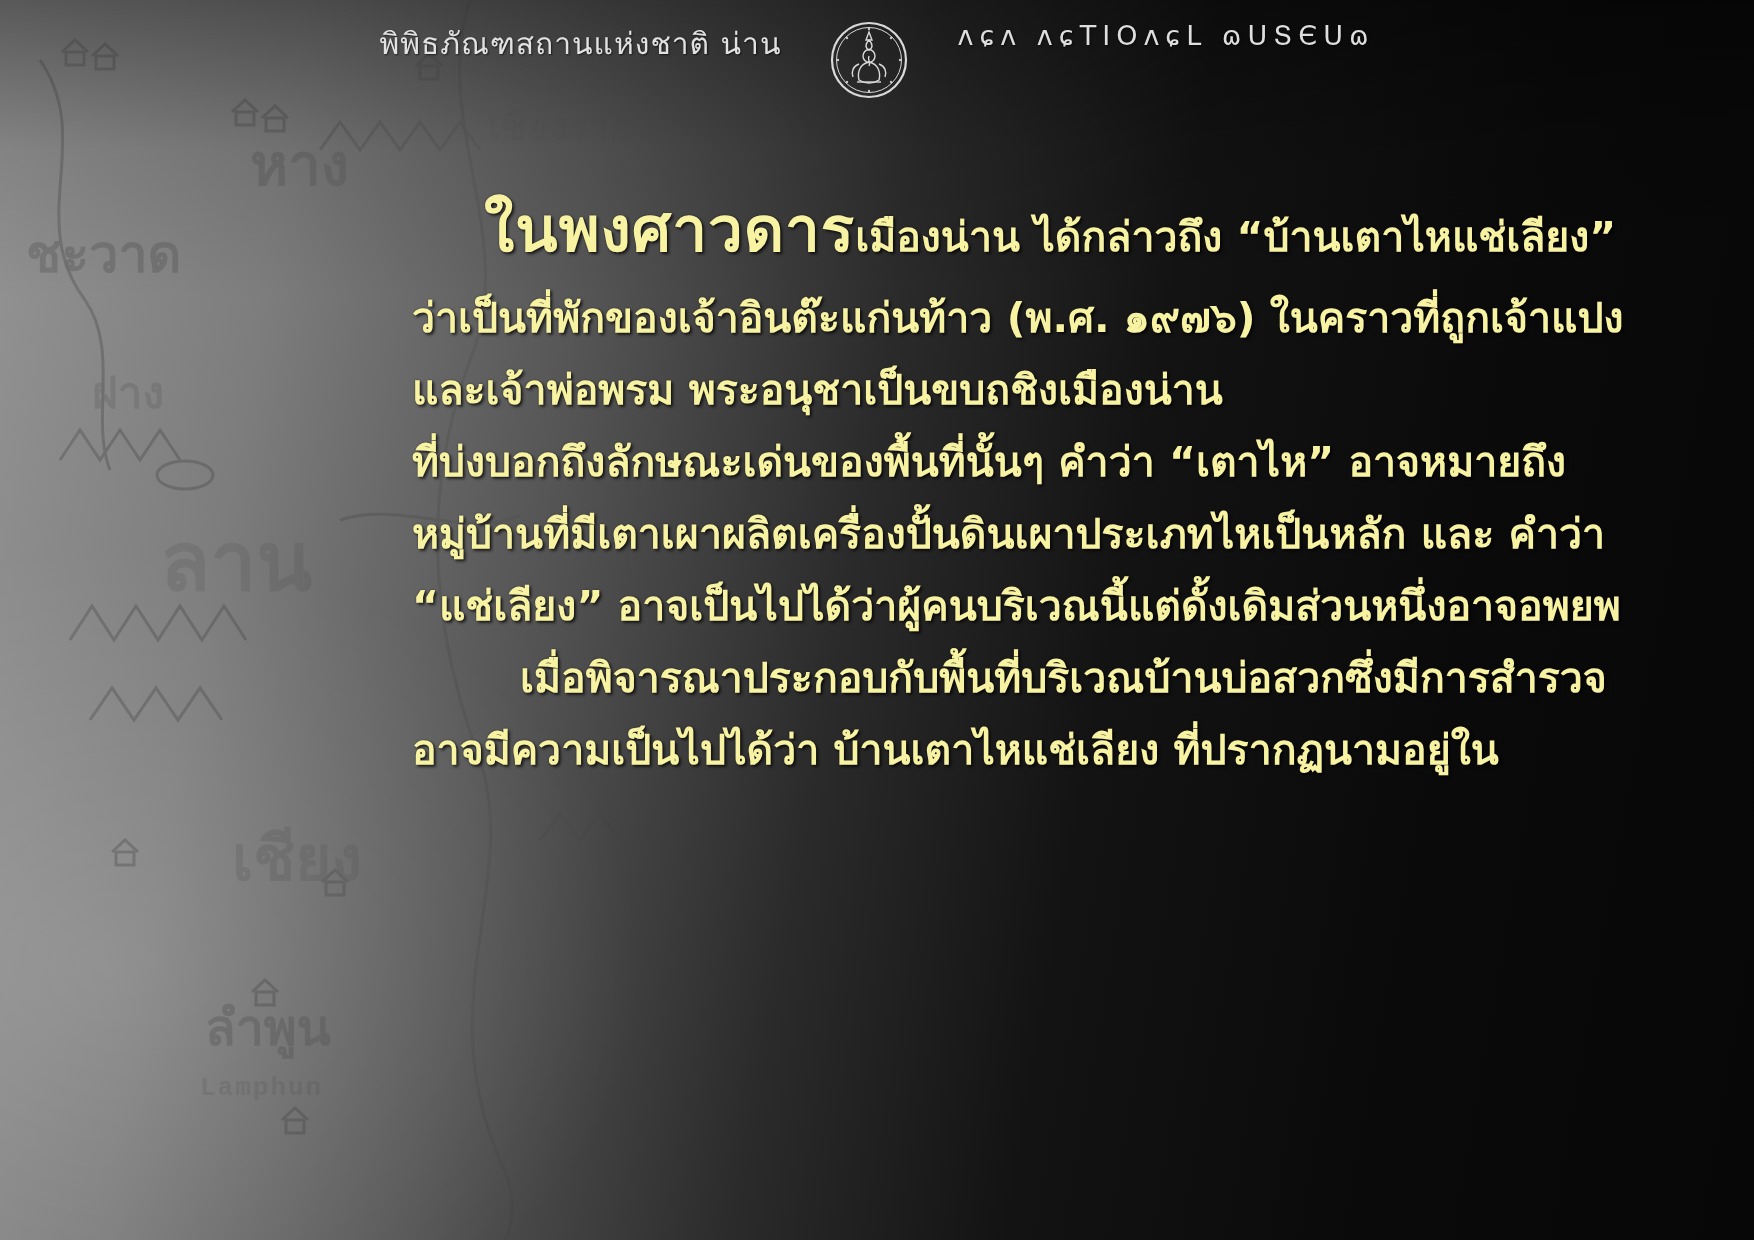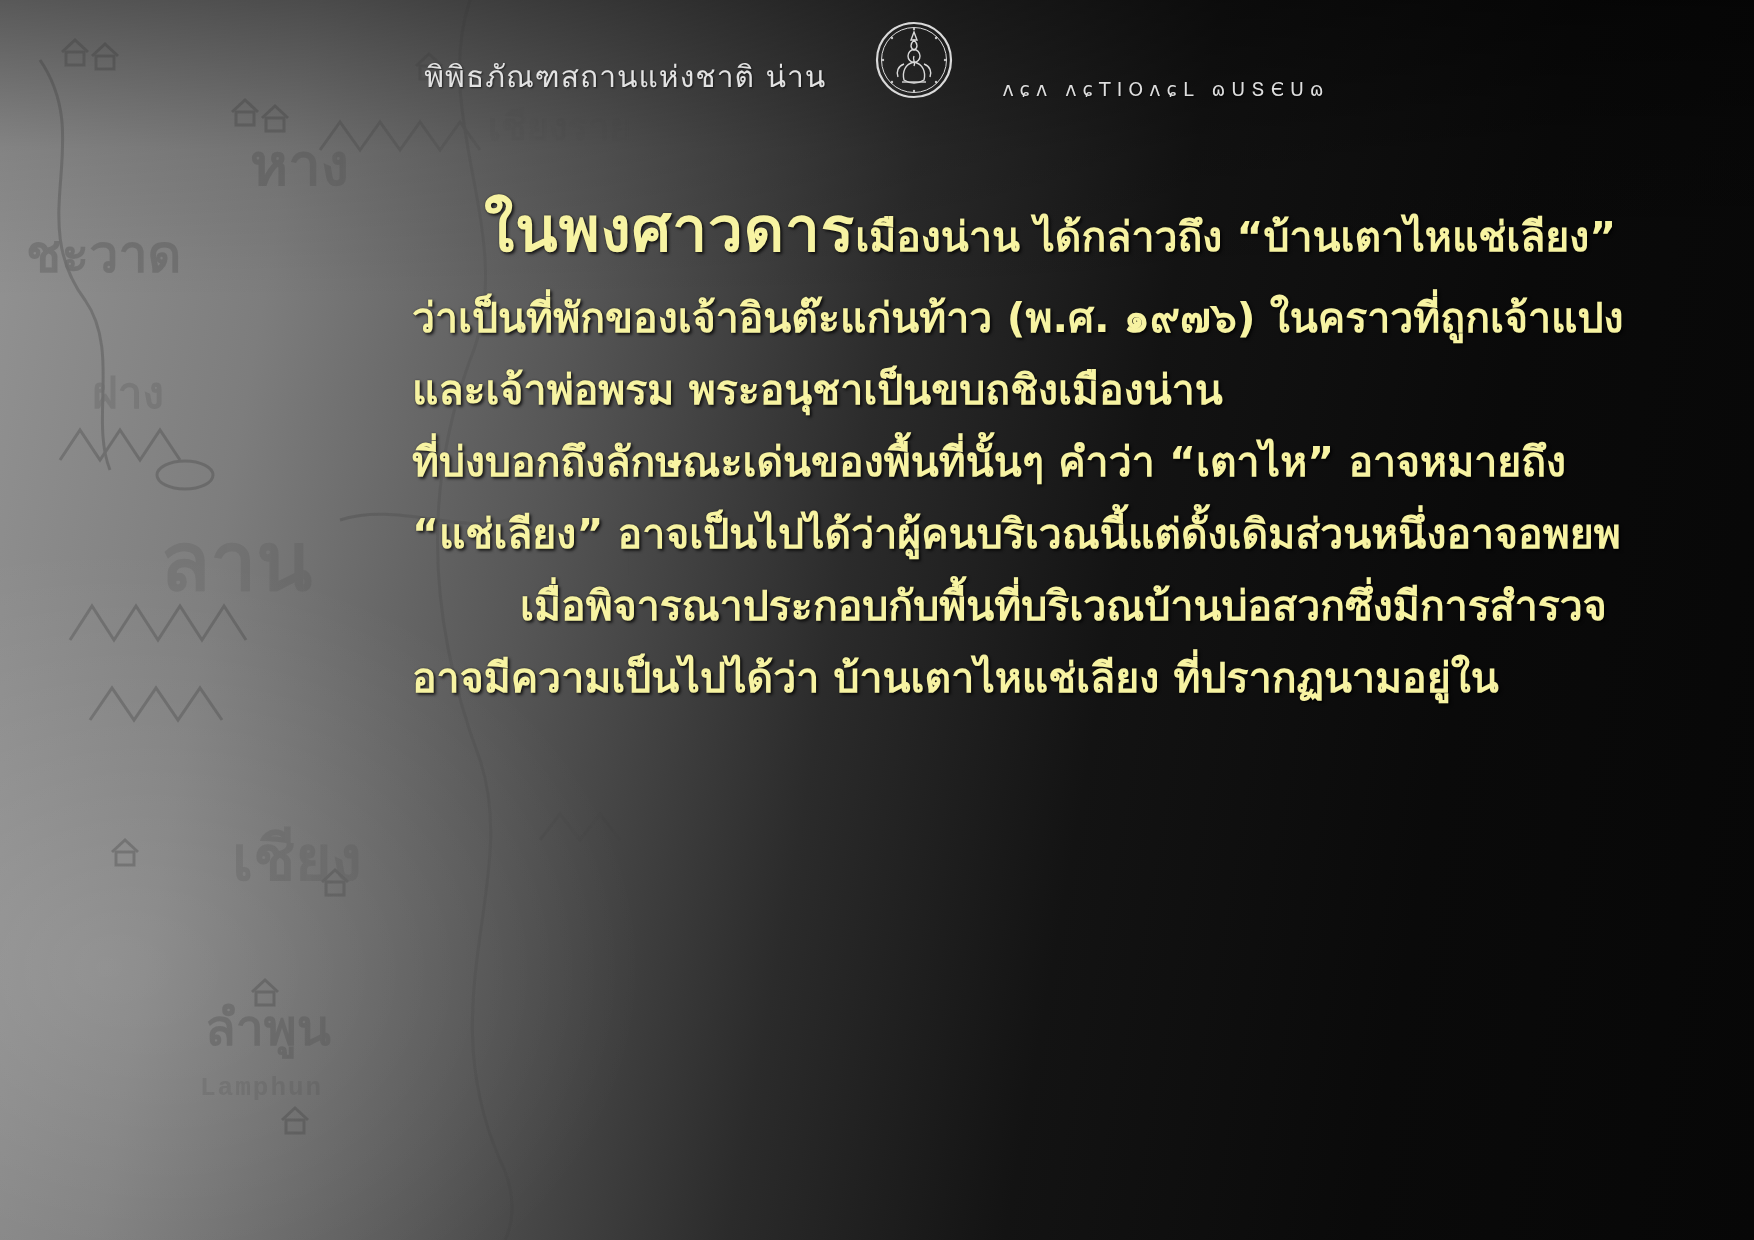--- a/index.html
+++ b/index.html
@@ -33,33 +33,33 @@
     font-family: Liberation Mono, monospace;
   }
   .map-layer svg { display: block; }
 
   
   .header {
     position: absolute;
     top: 20px; left: 0;
     width: 1754px;
     display: flex;
-    align-items: flex-end;
+    align-items: flex-start;
     justify-content: center;
     gap: 48px;
   }
   .museum-name-th {
     color: #e2e2e2;
     font-size: 30px;
     letter-spacing: 1px;
     text-shadow: 1px 1px 2px rgba(0,0,0,0.6);
   }
   .museum-name-en {
     color: #dedede;
-    font-size: 19px;
+    font-size: 27px;
     letter-spacing: 6px;
     text-shadow: 1px 1px 2px rgba(0,0,0,0.6);
   }
   .emblem { width: 80px; height: 80px; }
 
   
   .content {
     position: absolute;
     left: 412px;
     top: 190px;
@@ -176,19 +176,20 @@
 
   <div class="content">
 
     <div class="tline first-line">
       <span class="lead-word">ในพงศาวดาร</span><span>เมืองน่าน ได้กล่าวถึง “บ้านเตาไหแช่เลียง”</span>
     </div>
     <div class="tline">ว่าเป็นที่พักของเจ้าอินต๊ะแก่นท้าว (พ.ศ. ๑๙๗๖) ในคราวที่ถูกเจ้าแปง</div>
     <div class="tline">และเจ้าพ่อพรม พระอนุชาเป็นขบถชิงเมืองน่าน</div>
 
     <div class="tline">ที่บ่งบอกถึงลักษณะเด่นของพื้นที่นั้นๆ คำว่า “เตาไห” อาจหมายถึง</div>
+    <div class="tline">หมู่บ้านที่มีเตาเผาผลิตเครื่องปั้นดินเผาประเภทไหเป็นหลัก และ คำว่า</div>
     <div class="tline">“แช่เลียง” อาจเป็นไปได้ว่าผู้คนบริเวณนี้แต่ดั้งเดิมส่วนหนึ่งอาจอพยพ</div>
 
     <div class="tline indent">เมื่อพิจารณาประกอบกับพื้นที่บริเวณบ้านบ่อสวกซึ่งมีการสำรวจ</div>
     <div class="tline">อาจมีความเป็นไปได้ว่า บ้านเตาไหแช่เลียง ที่ปรากฏนามอยู่ใน</div>
 
   </div>
 </div>
 
 </body></html>

